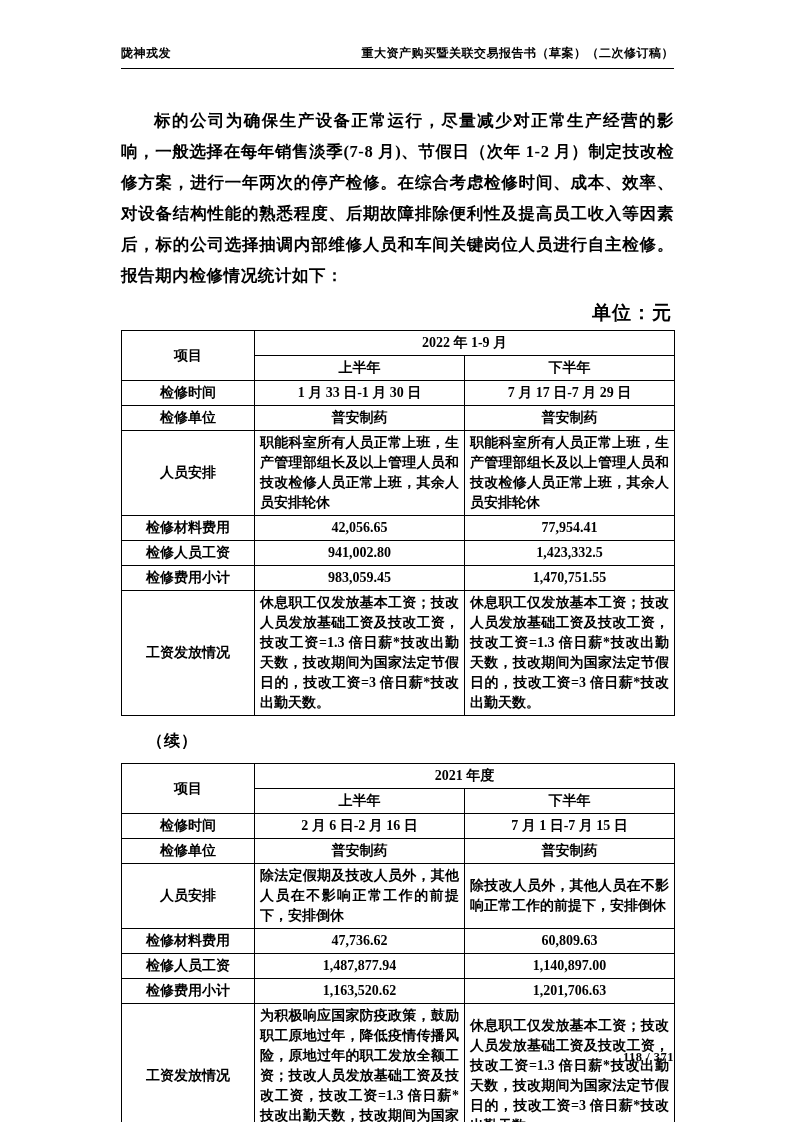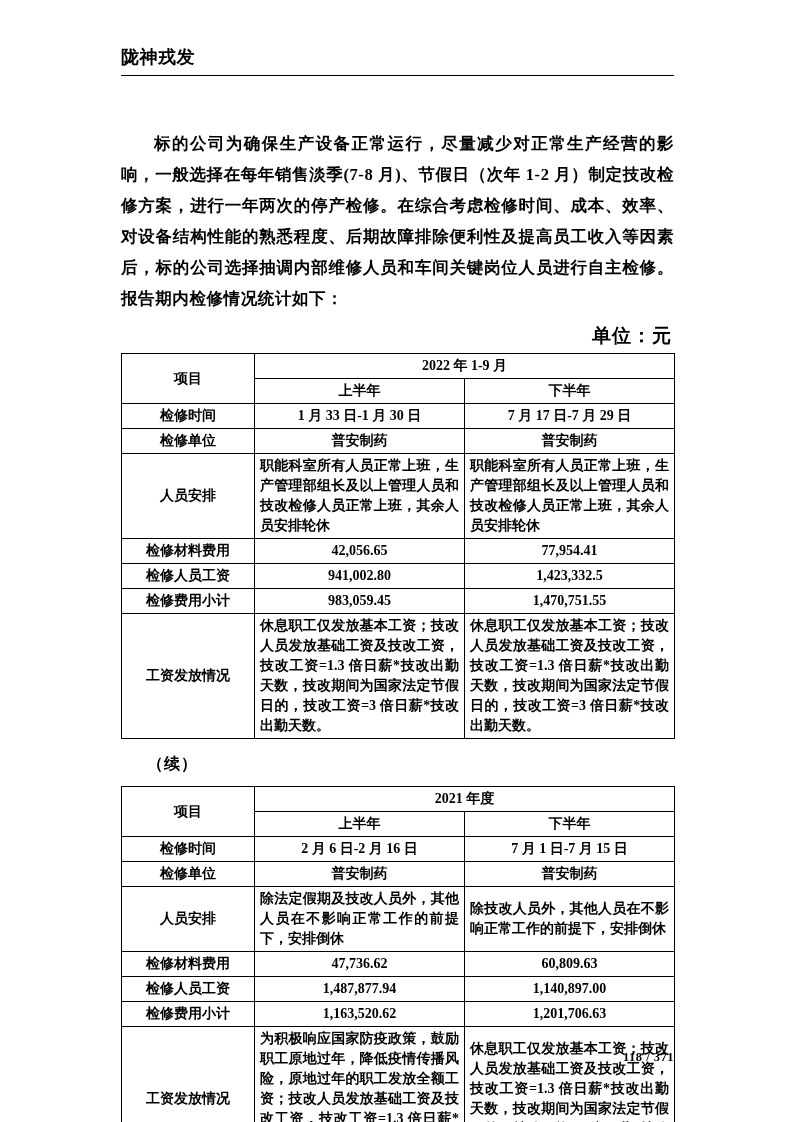--- a/index.html
+++ b/index.html
@@ -7,25 +7,25 @@
   body {
     width:793px; height:1122px; position:relative; overflow:hidden;
     font-family:"Liberation Serif","DejaVu Serif",serif;
     color:#000; font-weight:bold;
   }
   .page { position:absolute; inset:0; padding:45px 119px 0 121px; }
 
   .header {
     display:flex; justify-content:space-between; align-items:flex-end;
     padding-bottom:6px; border-bottom:1.5px solid #000;
-    font-size:18px; letter-spacing:0.5px;
+    font-size:12px; letter-spacing:0.5px;
   }
 
   .body-par {
-    margin-top:52px;
+    margin-top:36px;
     font-size:16.5px; line-height:31px;
     text-align:justify; text-indent:2em; letter-spacing:0.6px;
   }
 
   .unit { text-align:right; font-size:19px; margin:9px 2px 4px 0; letter-spacing:1px; }
 
   table.tbl {
     width:100%; border-collapse:collapse; table-layout:fixed;
   }
   table.tbl td {
@@ -47,20 +47,21 @@
     font-size:12.5px; letter-spacing:0.5px;margin-top:28px;
   }
 </style>
 </head>
 <body>
 
 <div class="page">
 
   <div class="header">
     <span>陇神戎发</span>
+    <span>重大资产购买暨关联交易报告书（草案）（二次修订稿）</span>
   </div>
 
   <p class="body-par">标的公司为确保生产设备正常运行，尽量减少对正常生产经营的影响，一般选择在每年销售淡季(7-8 月)、节假日（次年 1-2 月）制定技改检修方案，进行一年两次的停产检修。在综合考虑检修时间、成本、效率、对设备结构性能的熟悉程度、后期故障排除便利性及提高员工收入等因素后，标的公司选择抽调内部维修人员和车间关键岗位人员进行自主检修。报告期内检修情况统计如下：</p>
 
   <div class="unit">单位：元</div>
 
   <table class="tbl">
     <colgroup>
         <col class="c0">
         <col class="c1">

